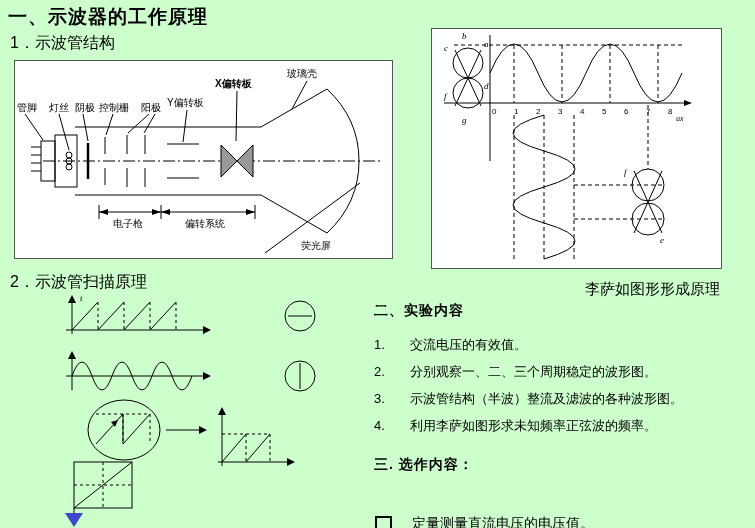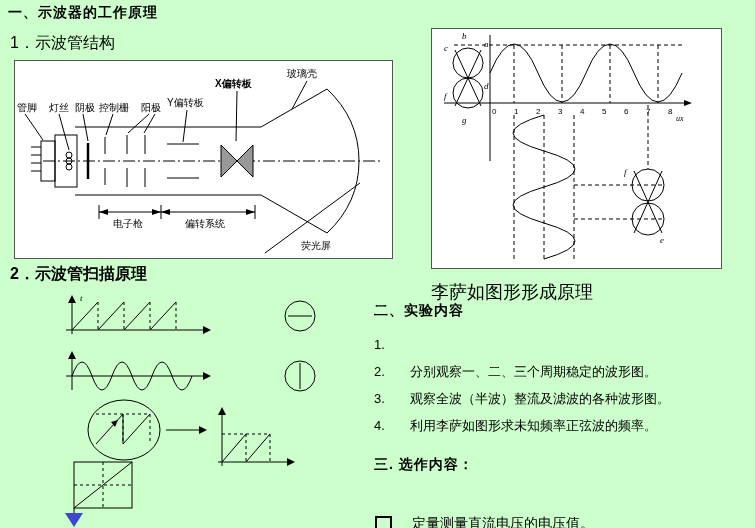--- a/index.html
+++ b/index.html
@@ -6,24 +6,24 @@
   body{
     position:relative;
     width:755px;height:528px;
     background:#ccffcc;
     font-family:"Liberation Sans","DejaVu Sans",sans-serif;
     color:#000;
     overflow:hidden;
   }
   .abs{position:absolute;}
   .panel{background:#ffffff;border:1px solid #555;}
-  .h-main{font-size:14px;font-weight:bold;letter-spacing:1px;}
+  .h-main{font-size:19px;font-weight:bold;letter-spacing:1px;}
   .h-sub{font-size:16px;}
   .h-sec{font-size:14px;font-weight:bold;letter-spacing:1px;}
-  .caption{font-size:18px;text-align:left;}
+  .caption{font-size:15px;text-align:right;}
   .exp-list{width:370px;}
   .item-row{display:flex;font-size:13px;line-height:19px;margin-bottom:8px;}
   .item-num{width:36px;flex:0 0 36px;}
   .opt-row{display:flex;align-items:flex-start;}
   .check-square{width:13px;height:13px;border:2px solid #000;margin-top:2px;flex:0 0 13px;}
   .opt-text{font-size:14px;margin-left:20px;line-height:18px;}
   .blue-tri{
     width:0;height:0;
     border-left:9px solid transparent;
     border-right:9px solid transparent;
@@ -105,21 +105,21 @@
       <text x="152" y="45">Y偏转板</text>
       <text x="200" y="26" font-weight="bold">X偏转板</text>
       <text x="272" y="16">玻璃壳</text>
       <text x="98" y="166">电子枪</text>
       <text x="170" y="166">偏转系统</text>
       <text x="286" y="188">荧光屏</text>
     </g>
   </svg>
 </div>
 
-<div class="abs h-sub" style="left:10px;top:264px;font-weight:bold;">2．示波管扫描原理</div>
+<div class="abs h-sub" style="left:10px;top:272px;">2．示波管扫描原理</div>
 
 <svg class="abs" style="left:58px;top:290px;" width="300" height="238" viewBox="0 0 300 238">
 
   <g class="ln">
     <line x1="14" y1="44" x2="14" y2="8"></line>
     <path class="fl" d="M14,5 l-4,8 h8 z"></path>
     <line x1="8" y1="40" x2="150" y2="40"></line>
     <path class="fl" d="M153,40 l-8,-4 v8 z"></path>
   </g>
   <g class="ln">
@@ -240,28 +240,29 @@
       <text class="math" x="244" y="92" font-size="8">ux</text>
     </g>
   </svg>
 </div>
 <div class="abs caption" style="left:431px;top:280px;width:289px;">李萨如图形形成原理</div>
 
 <div class="abs h-sec" style="left:374px;top:302px;">二、实验内容</div>
 <div class="abs exp-list" style="left:374px;top:335px;">
   <div class="item-row">
     <span class="item-num">1.</span>
+    <span>交流电压的有效值。</span>
   </div>
   <div class="item-row">
     <span class="item-num">2.</span>
     <span>分别观察一、二、三个周期稳定的波形图。</span>
   </div>
   <div class="item-row">
     <span class="item-num">3.</span>
-    <span>观察全波（半波）整流及滤波的各种波形图。</span>
+    <span>示波管结构（半波）整流及滤波的各种波形图。</span>
   </div>
   <div class="item-row">
     <span class="item-num">4.</span>
     <span>利用李萨如图形求未知频率正弦波的频率。</span>
   </div>
 </div>
 
 <div class="abs h-sec" style="left:374px;top:456px;">三. 选作内容：</div>
 <div class="abs opt-row" style="left:375px;top:514px;">
   <span class="check-square"></span>

